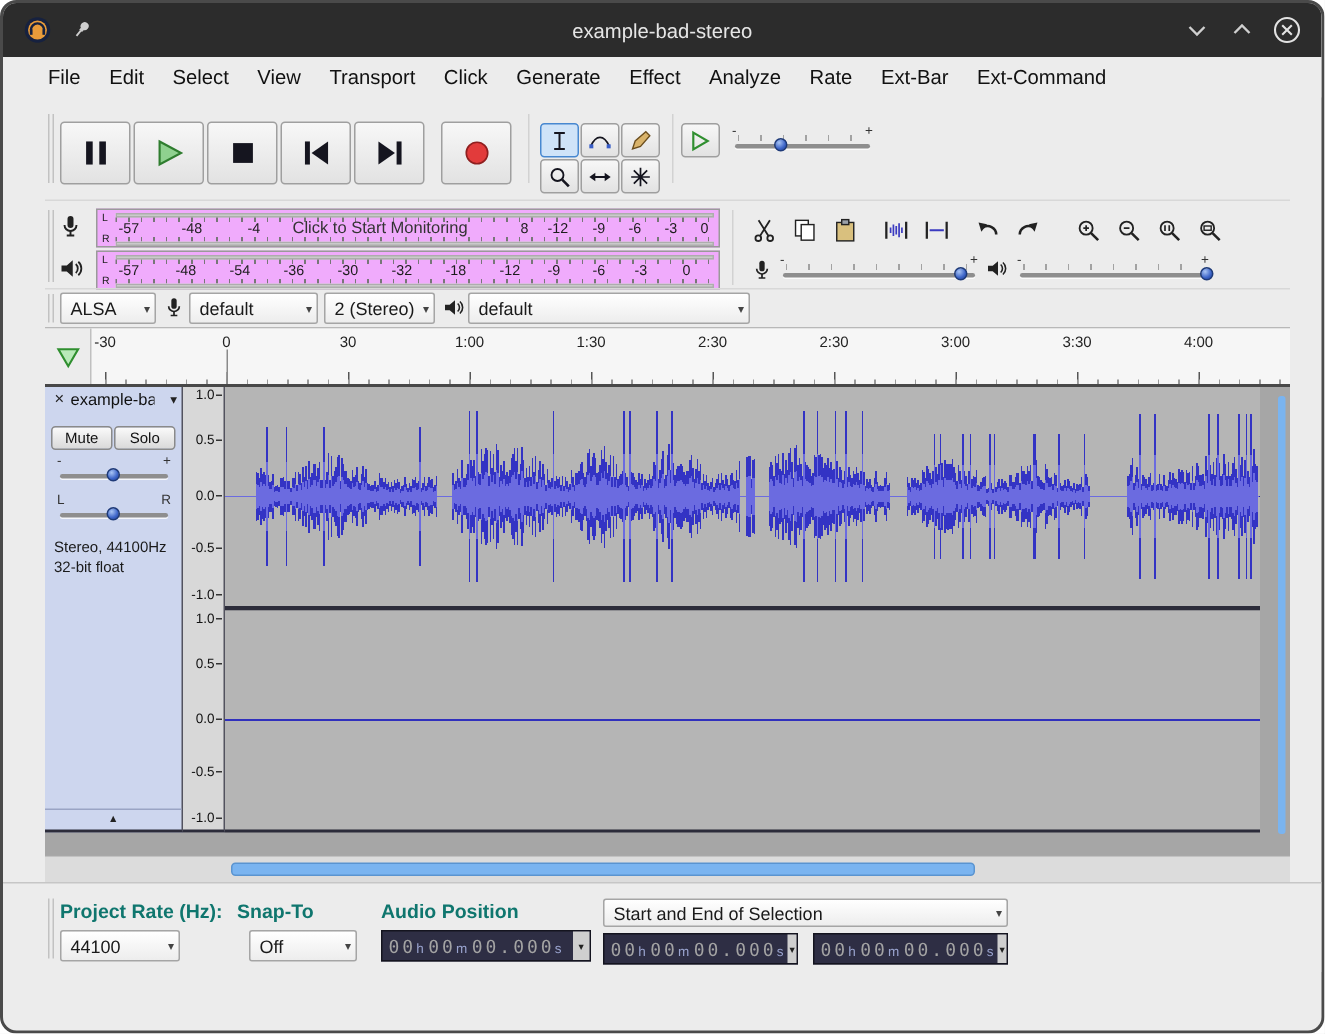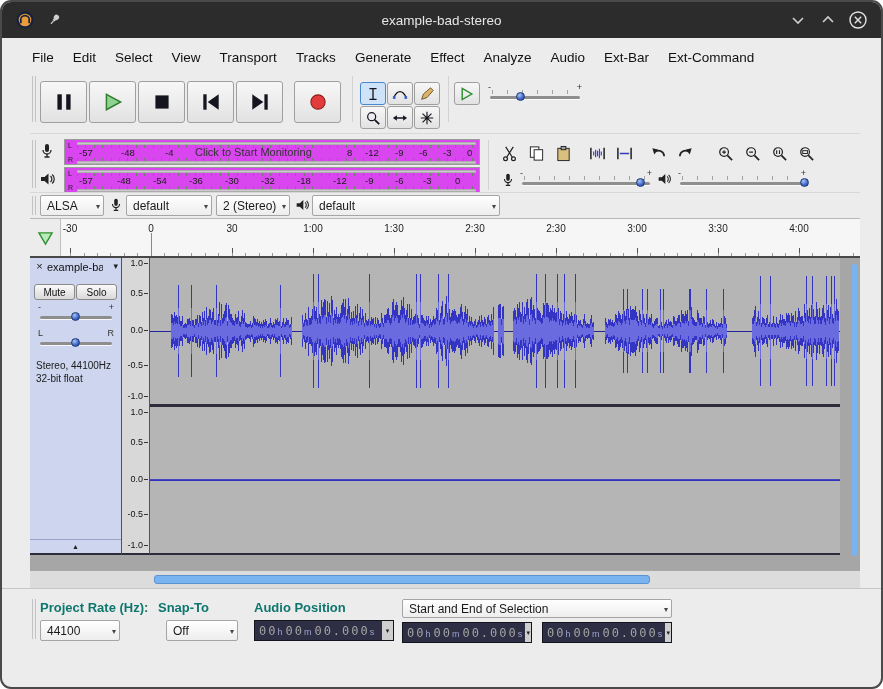--- a/index.html
+++ b/index.html
@@ -8,33 +8,33 @@
   .window{position:relative;width:883px;height:689px;background:#ececec;border:2px solid #4a4a4a;border-radius:11px;overflow:hidden}
   .abs{position:absolute}
 
   
   .titlebar{position:absolute;left:0;top:0;right:0;height:36px;background:#2c2c2c;display:flex;align-items:center;padding:0 12px;gap:8px}
   .tb-title{position:absolute;left:0;right:0;text-align:center;color:#e6e6e6;font-size:13.5px;pointer-events:none}
   .tb-btn{display:flex;align-items:center;justify-content:center;width:22px;height:22px;cursor:pointer;z-index:2}
   .tb-spacer{margin-left:auto}
 
   
-  .menubar{position:absolute;left:0;top:36px;right:0;height:27px;display:flex;align-items:flex-end;gap:19px;padding-left:30px;font-size:13.5px;background:#ececec}
+  .menubar{position:absolute;left:0;top:36px;right:0;height:27px;display:flex;align-items:center;gap:19px;padding-left:30px;font-size:13.5px;background:#ececec}
   .menu-item{cursor:pointer;white-space:nowrap}
 
   
   .grip{position:absolute;width:4px;border-left:1px solid #c2c2c2;border-right:1px solid #c2c2c2}
   .vsep{position:absolute;width:1px;background:#d2d2d2}
   .rowline{position:absolute;height:1px;background:#d8d8d8}
   .tbtn{position:absolute;background:linear-gradient(#f7f7f7,#e2e2e2);border:1px solid #9f9f9f;border-radius:3px;display:flex;align-items:center;justify-content:center;cursor:pointer}
   .tbtn.active{background:#cfe3f8;border-color:#4888d0}
   .ebtn{position:absolute;width:26px;height:24px;display:flex;align-items:center;justify-content:center;cursor:pointer}
 
   
-  .meter{position:absolute;background:#d946ef;border:1px solid #9a9a9a}
+  .meter{position:absolute;background:#f0abfc;border:1px solid #9a9a9a}
   .meter .chlabel{position:absolute;left:3px;font-size:7px;color:#222;line-height:7px}
   .meter .mbar{position:absolute;left:12px;right:3px;height:3px;background:#cacaca;box-shadow:inset 0 0 0 1px #adadad}
   .meter .mticks{position:absolute;left:12px;right:3px;height:3px;background:repeating-linear-gradient(90deg,#777 0 1px,transparent 1px 8.4px)}
   .meter .mnum{position:absolute;top:7px;font-size:9.5px;color:#1c1c1c;white-space:nowrap}
   .meter .monitor{position:absolute;top:6px;font-size:11px;color:#333;white-space:nowrap}
 
   
   .slider{position:absolute;cursor:pointer}
   .sl-groove{position:absolute;left:2px;right:2px;top:12px;height:3px;background:#8e8e8e;border-radius:2px;box-shadow:0 1px 0 rgba(255,255,255,.8)}
   .sl-ticks{position:absolute;left:4px;right:4px;top:6px;height:4px;background:repeating-linear-gradient(90deg,#a2a2a2 0 1px,transparent 1px 15px)}
@@ -137,25 +137,25 @@
         </svg>
     </span>
   </div>
 
   <div class="menubar">
     <span class="menu-item">File</span>
     <span class="menu-item">Edit</span>
     <span class="menu-item">Select</span>
     <span class="menu-item">View</span>
     <span class="menu-item">Transport</span>
-    <span class="menu-item">Tracks</span>
+    <span class="menu-item">Click</span>
     <span class="menu-item">Generate</span>
     <span class="menu-item">Effect</span>
     <span class="menu-item">Analyze</span>
-    <span class="menu-item">Audio</span>
+    <span class="menu-item">Rate</span>
     <span class="menu-item">Ext-Bar</span>
     <span class="menu-item">Ext-Command</span>
   </div>
 
   <div class="grip" style="left:30px;top:74px;height:46px"></div>
 
   <div class="tbtn" style="left:38px;top:79px;width:47px;height:42px">
     <svg width="22" height="22" viewBox="0 0 20 20">
         <rect x="4" y="3" width="4" height="14" fill="#15151f"></rect>
         <rect x="12" y="3" width="4" height="14" fill="#15151f"></rect>

